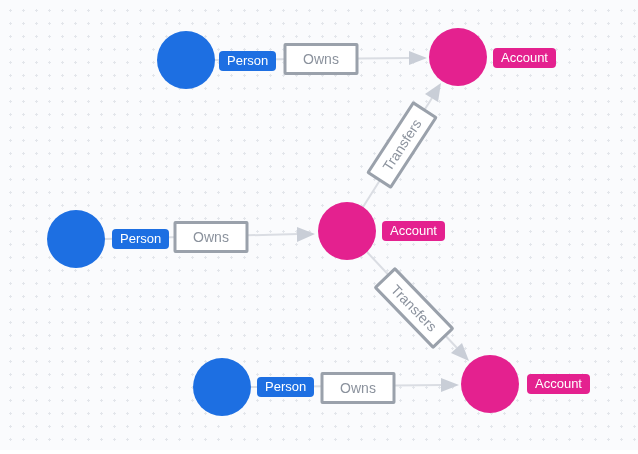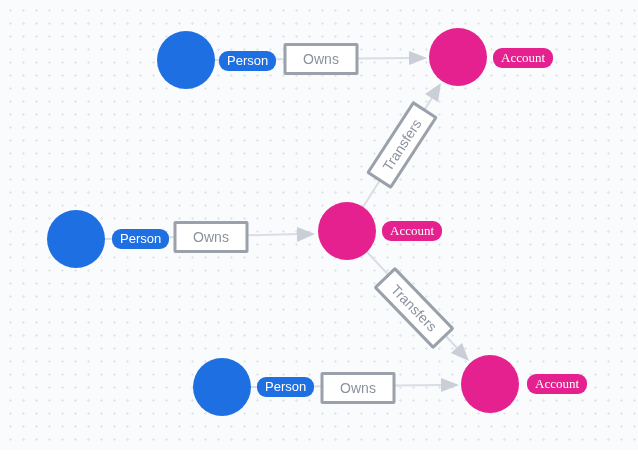--- a/index.html
+++ b/index.html
@@ -36,28 +36,28 @@
     border-radius: 50%;
     transform: translate(-50%, -50%);
   }
   .node.person { background: #1d6fe2; }
   .node.account { background: #e4218f; }
   .pill {
     position: absolute;
     height: 20px;
     line-height: 20px;
     padding: 0 8px;
-    border-radius: 9px;
+    border-radius: 4px;
     font-size: 13px;
     font-weight: 500;
     color: #ffffff;
     white-space: nowrap;
   }
   .pill.person-pill { background: #1d6fe2; }
-  .pill.account-pill { background: #e4218f; font-family: Liberation Serif, serif; }
+  .pill.account-pill { background: #e4218f; }
   .rel-box {
     position: absolute;
     box-sizing: border-box;
     display: flex;
     align-items: center;
     justify-content: center;
     background: #ffffff;
     border: 3px solid #9aa1ab;
     border-radius: 2px;
     color: #8b929d;

